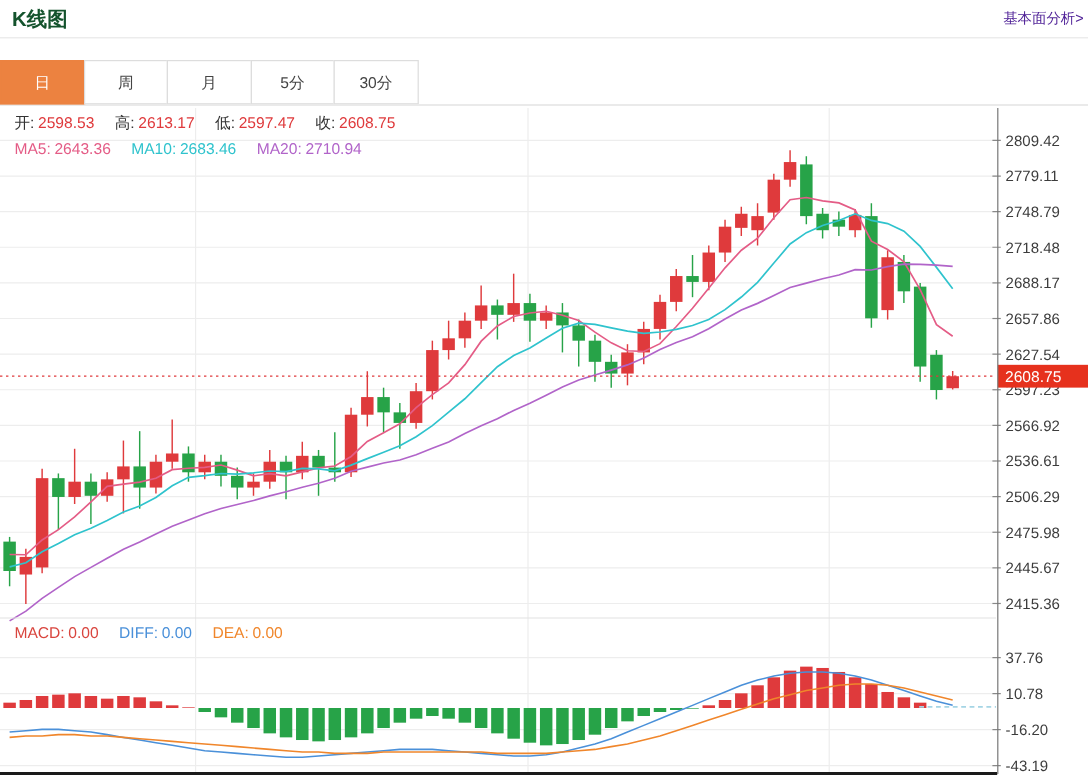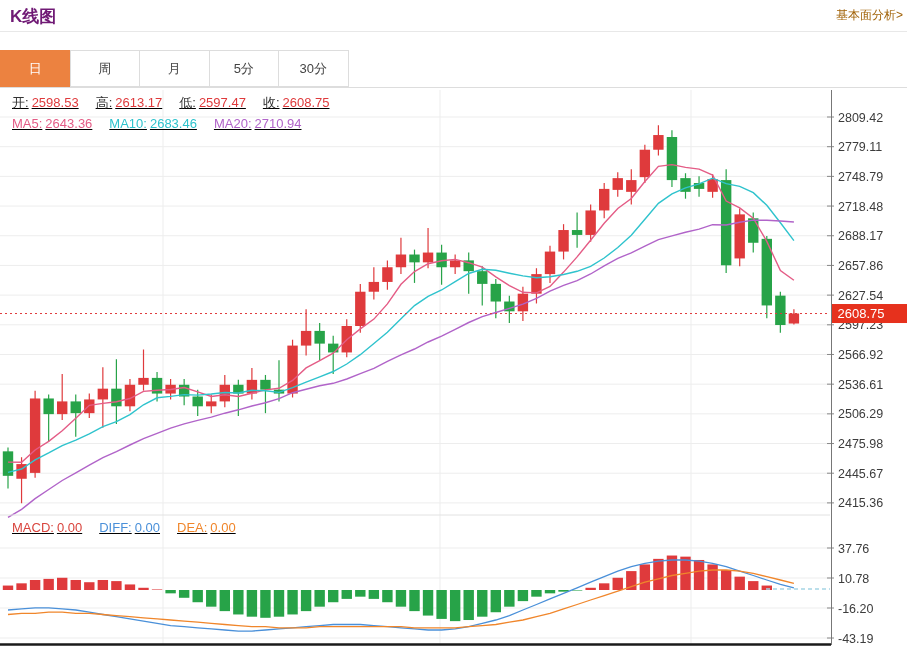--- a/index.html
+++ b/index.html
@@ -1,29 +1,29 @@
 <!DOCTYPE html>
 <html><head>
 <meta charset="utf-8">
 <style>
   html,body{margin:0;padding:0;background:#fff;}
   .page{position:relative;width:907px;height:648px;background:#fff;overflow:hidden;
         font-family:"Liberation Sans","DejaVu Sans",sans-serif;}
-  .hdr-title{position:absolute;left:10px;top:5px;font-size:17px;font-weight:bold;color:#701a75;}
-  .hdr-link{position:absolute;right:4px;top:7px;font-size:12px;color:#a16207;cursor:pointer;text-decoration:none;}
+  .hdr-title{position:absolute;left:10px;top:5px;font-size:17px;font-weight:bold;color:#14532d;}
+  .hdr-link{position:absolute;right:4px;top:7px;font-size:12px;color:#4c1d95;cursor:pointer;text-decoration:none;}
   .hdr-divider{position:absolute;left:0;top:31px;width:907px;height:1px;background:#e8e8e8;}
   .tabs{position:absolute;left:0;top:50px;height:38px;width:907px;display:flex;border-bottom:1px solid #ddd;box-sizing:border-box;}
   .tab{flex:0 0 70.5px;box-sizing:border-box;border:1px solid #ddd;margin-left:-1px;
        display:flex;align-items:center;justify-content:center;font-size:13px;color:#444;cursor:pointer;background:#fff;}
   .tab:first-child{margin-left:0;}
   .tab.active{background:#ec8240;border-color:#ec8240;color:#fff;}
   .chart-wrap{position:absolute;left:0;top:88px;width:907px;height:560px;}
   .readout{position:absolute;left:12px;font-size:13px;white-space:nowrap;pointer-events:none;}
   .readout .lbl{color:#333;margin-right:3px;}
-  .readout .grp{margin-right:17px;text-decoration:underline;}
+  .readout .grp{margin-right:17px;}
   svg{display:block;}
 </style>
 </head>
 <body>
 
 <div class="page">
 
   <div class="hdr-title">K线图</div>
   <a class="hdr-link">基本面分析&gt;</a>
   <div class="hdr-divider"></div>

